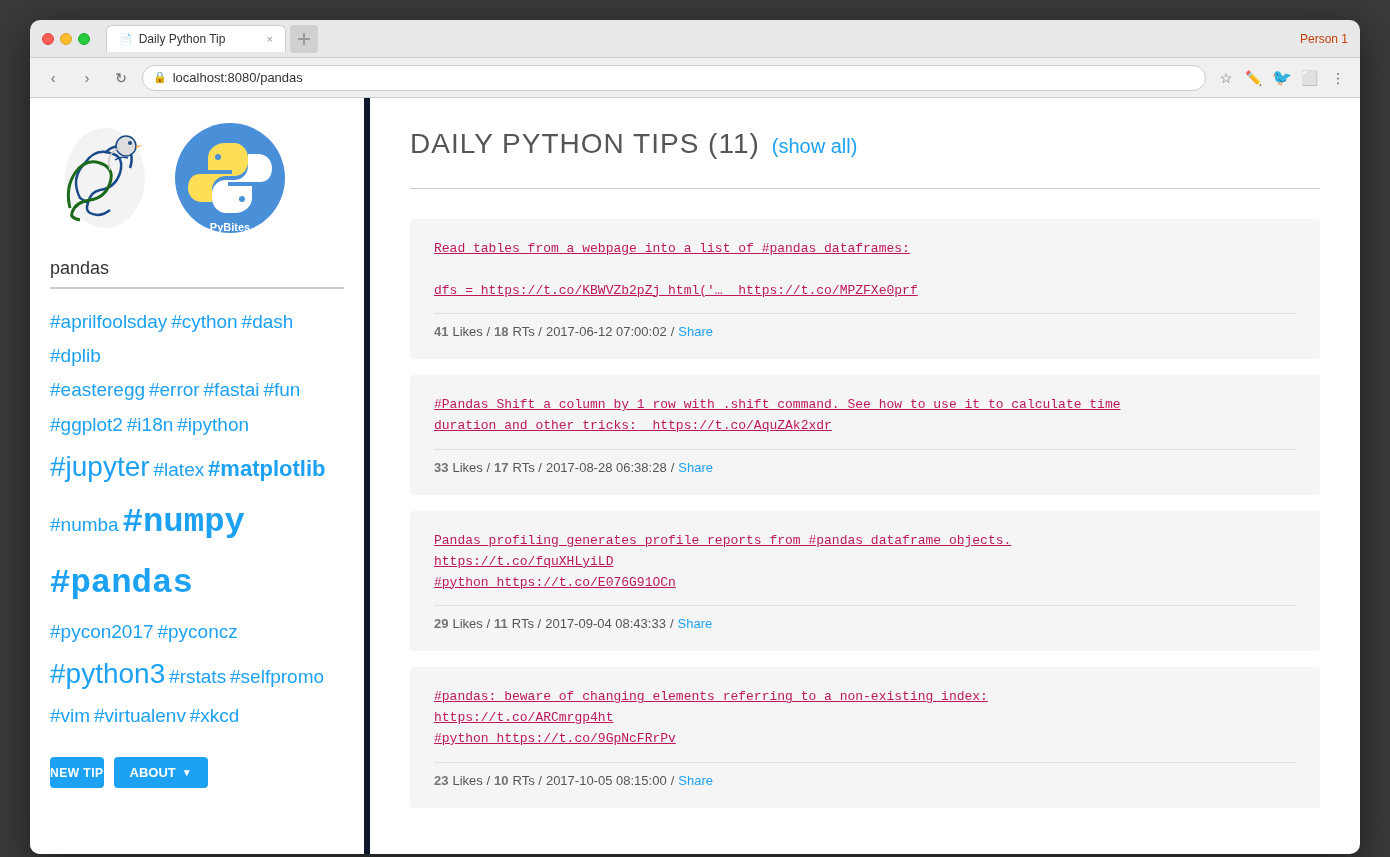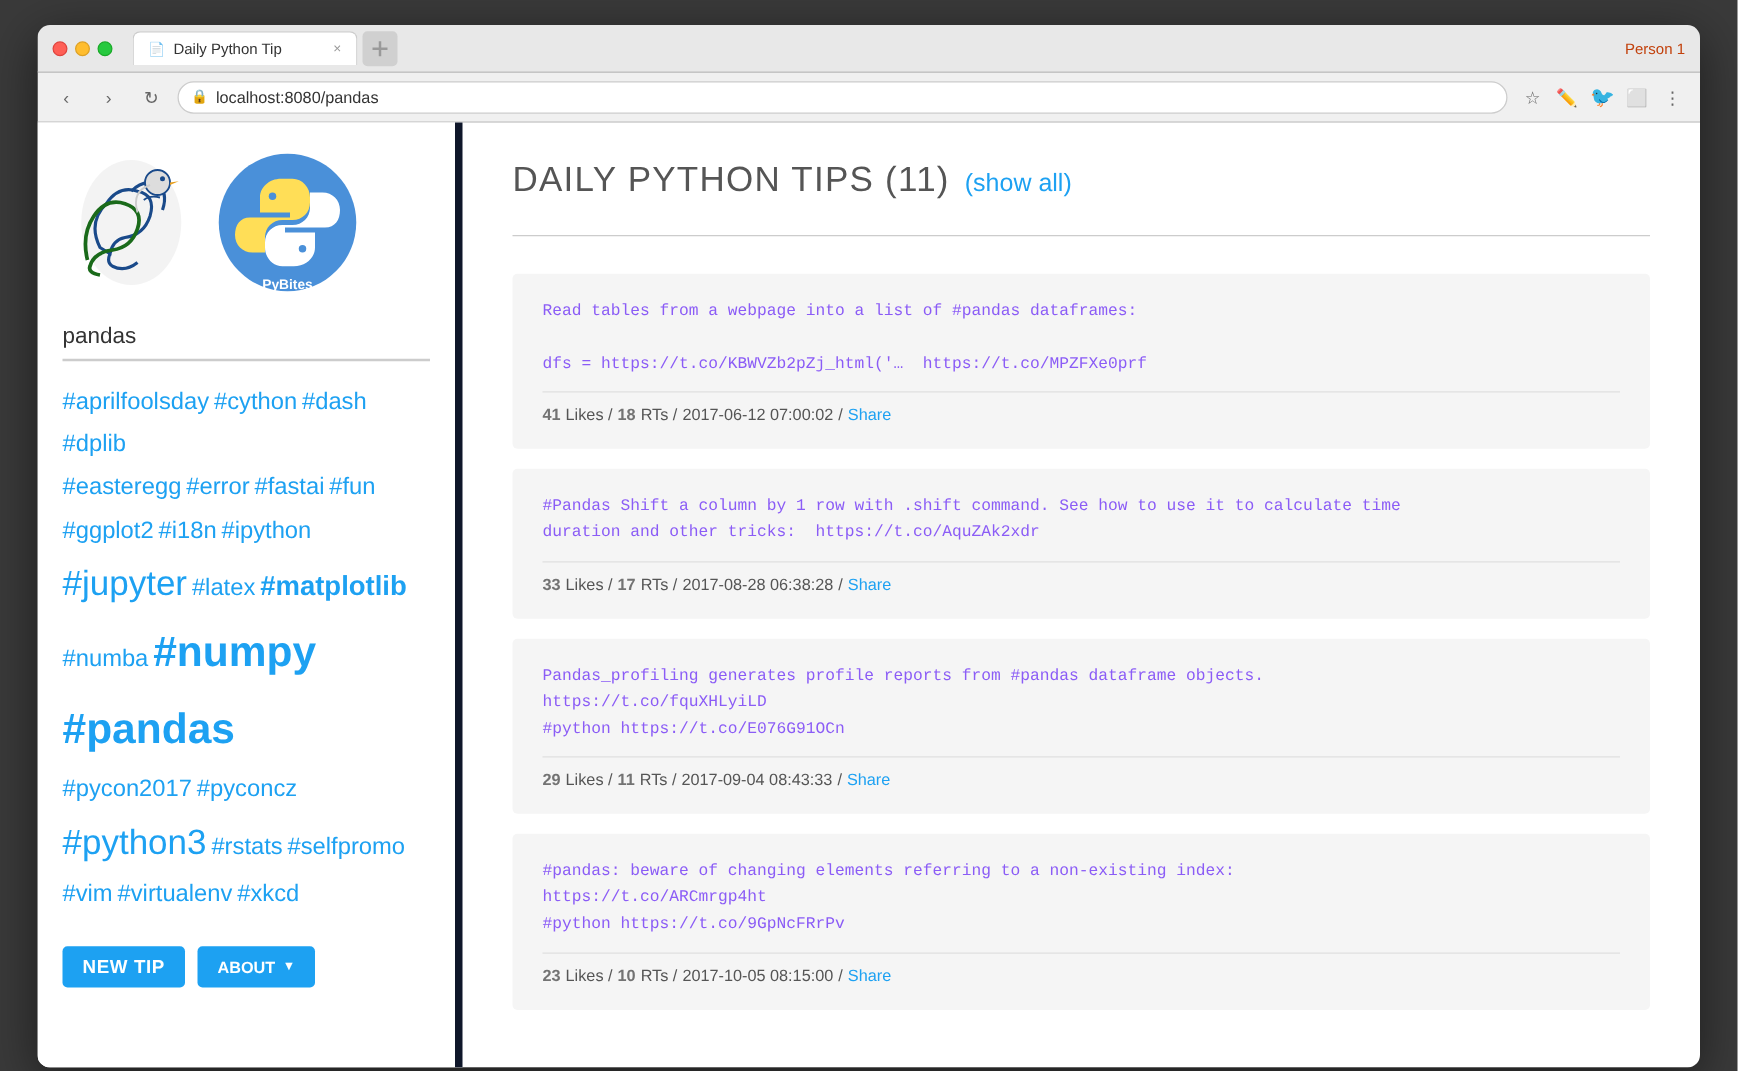--- a/index.html
+++ b/index.html
@@ -196,35 +196,35 @@
     .tag {
       color: #1da1f2;
       text-decoration: none;
       display: inline;
       cursor: pointer;
     }
 
     .tag-sm { font-size: 19px; }
     .tag-lg { font-size: 22px; font-weight: bold; }
     .tag-xl { font-size: 28px; font-weight: normal; }
-    .tag-xxl { font-size: 34px; font-weight: bold; }
+    .tag-xxl { font-size: 34px; font-weight: bold; font-family: Liberation Mono, monospace; }
 
     .sidebar-buttons {
       margin-top: 24px;
       display: flex;
       gap: 10px;
     }
 
     .btn-new-tip {
       background: #1da1f2;
       color: white;
       border: none;
-      padding: 8px 16px;
+      padding: 8px 0;
       border-radius: 4px;
-      font-size: 15px;
+      font-size: 12px;
       font-weight: bold;
       cursor: pointer;
       letter-spacing: 0.5px;
     }
 
     .btn-about {
       background: #1da1f2;
       color: white;
       border: none;
       padding: 8px 16px;
@@ -274,24 +274,25 @@
     .tip-card {
       background: #f5f5f5;
       border-radius: 4px;
       padding: 20px 24px;
       margin-bottom: 16px;
     }
 
     .tip-text {
       font-family: 'Courier New', Courier, monospace;
       font-size: 13px;
-      color: #8b5cf6;
+      color: #be185d;
       line-height: 1.6;
       white-space: pre-wrap;
       margin-bottom: 12px;
+      text-decoration: underline;
     }
 
     .tip-meta {
       font-size: 13px;
       color: #555;
       display: flex;
       align-items: center;
       gap: 4px;
       border-top: 1px solid #e0e0e0;
       padding-top: 10px;

